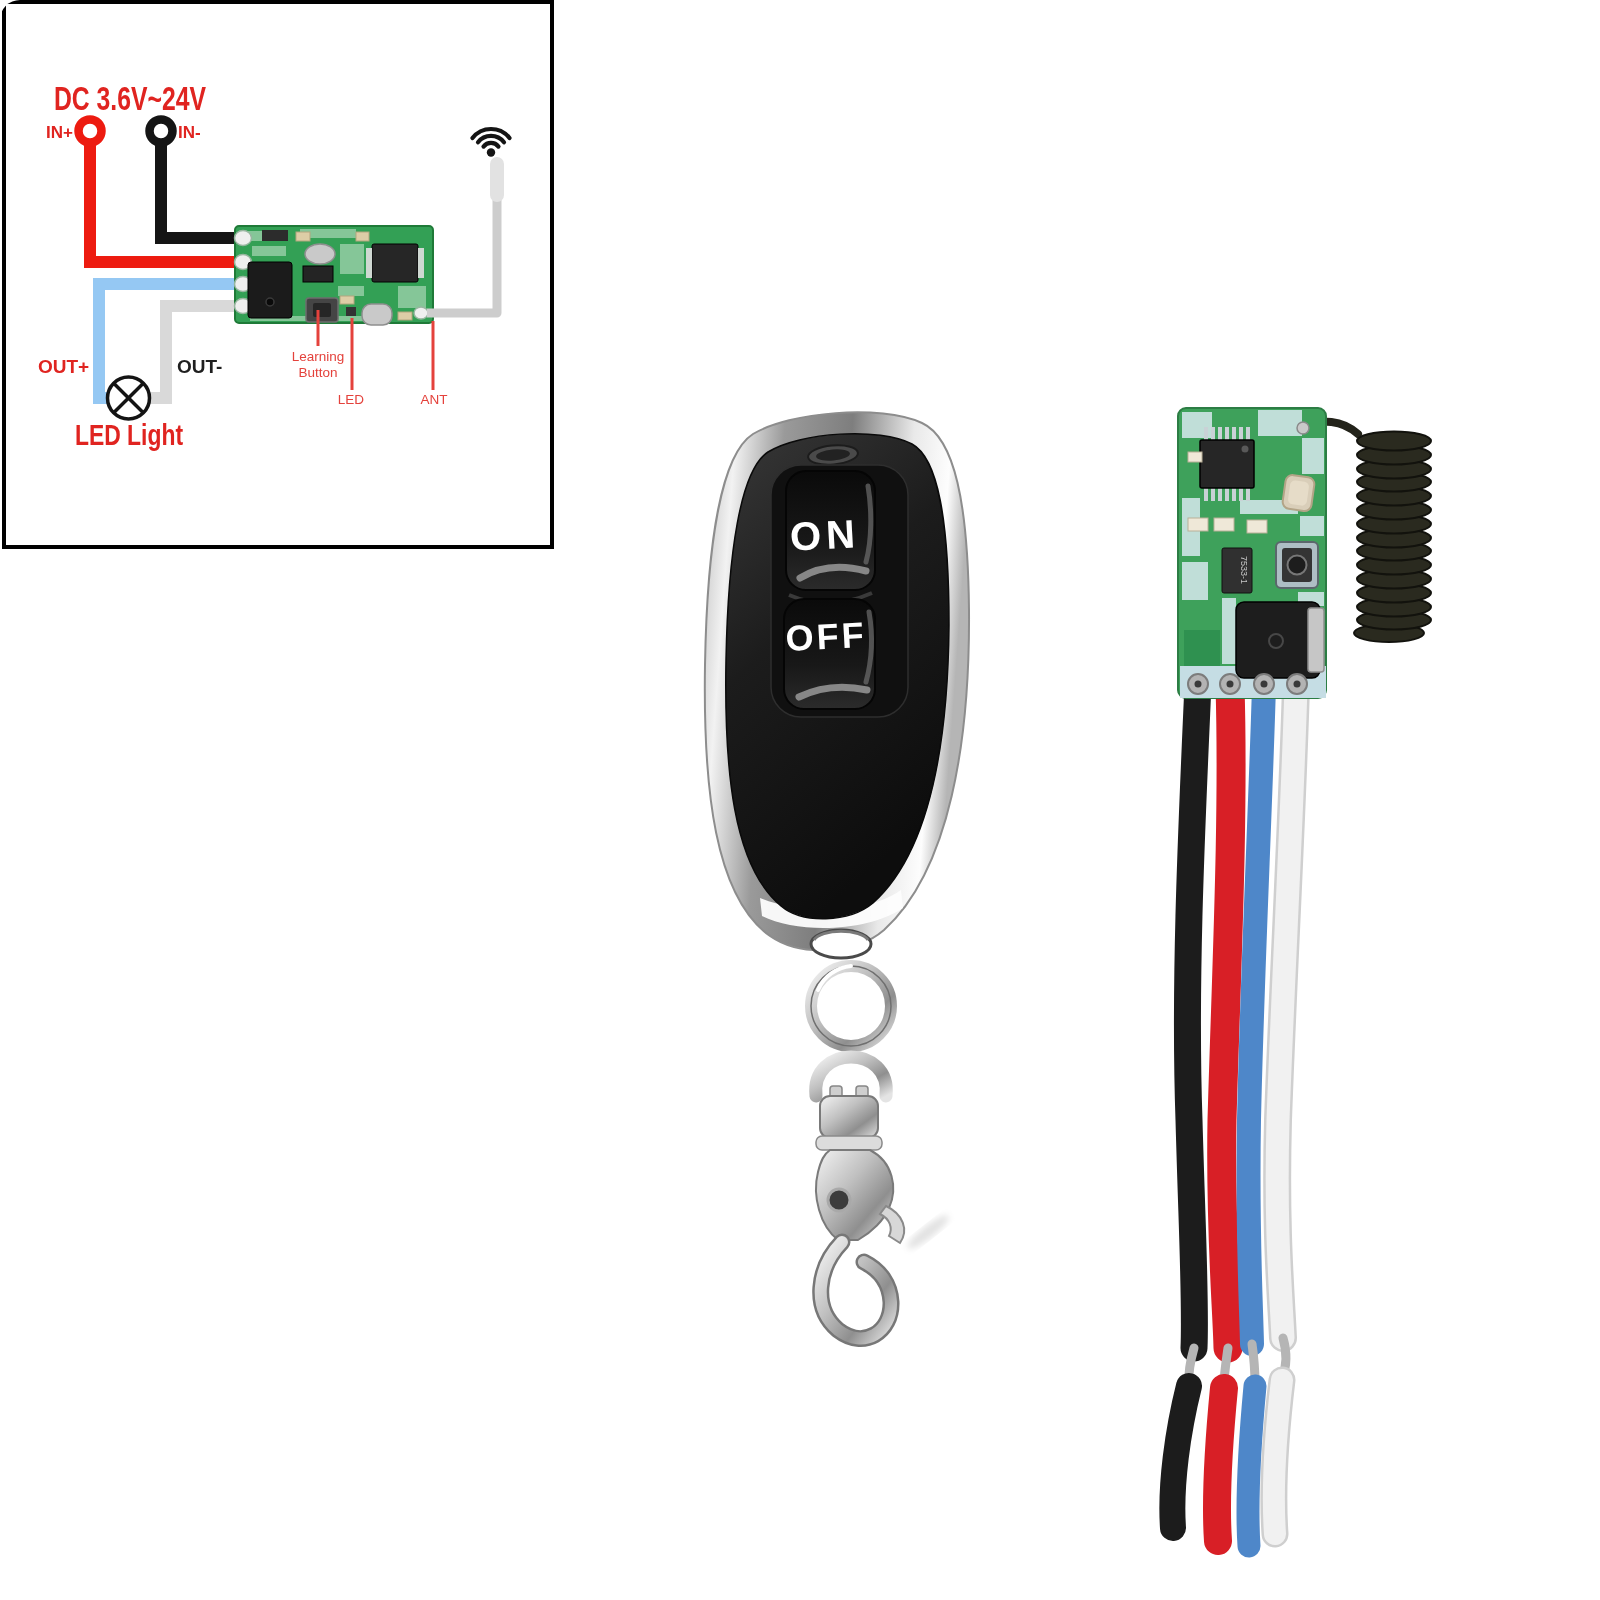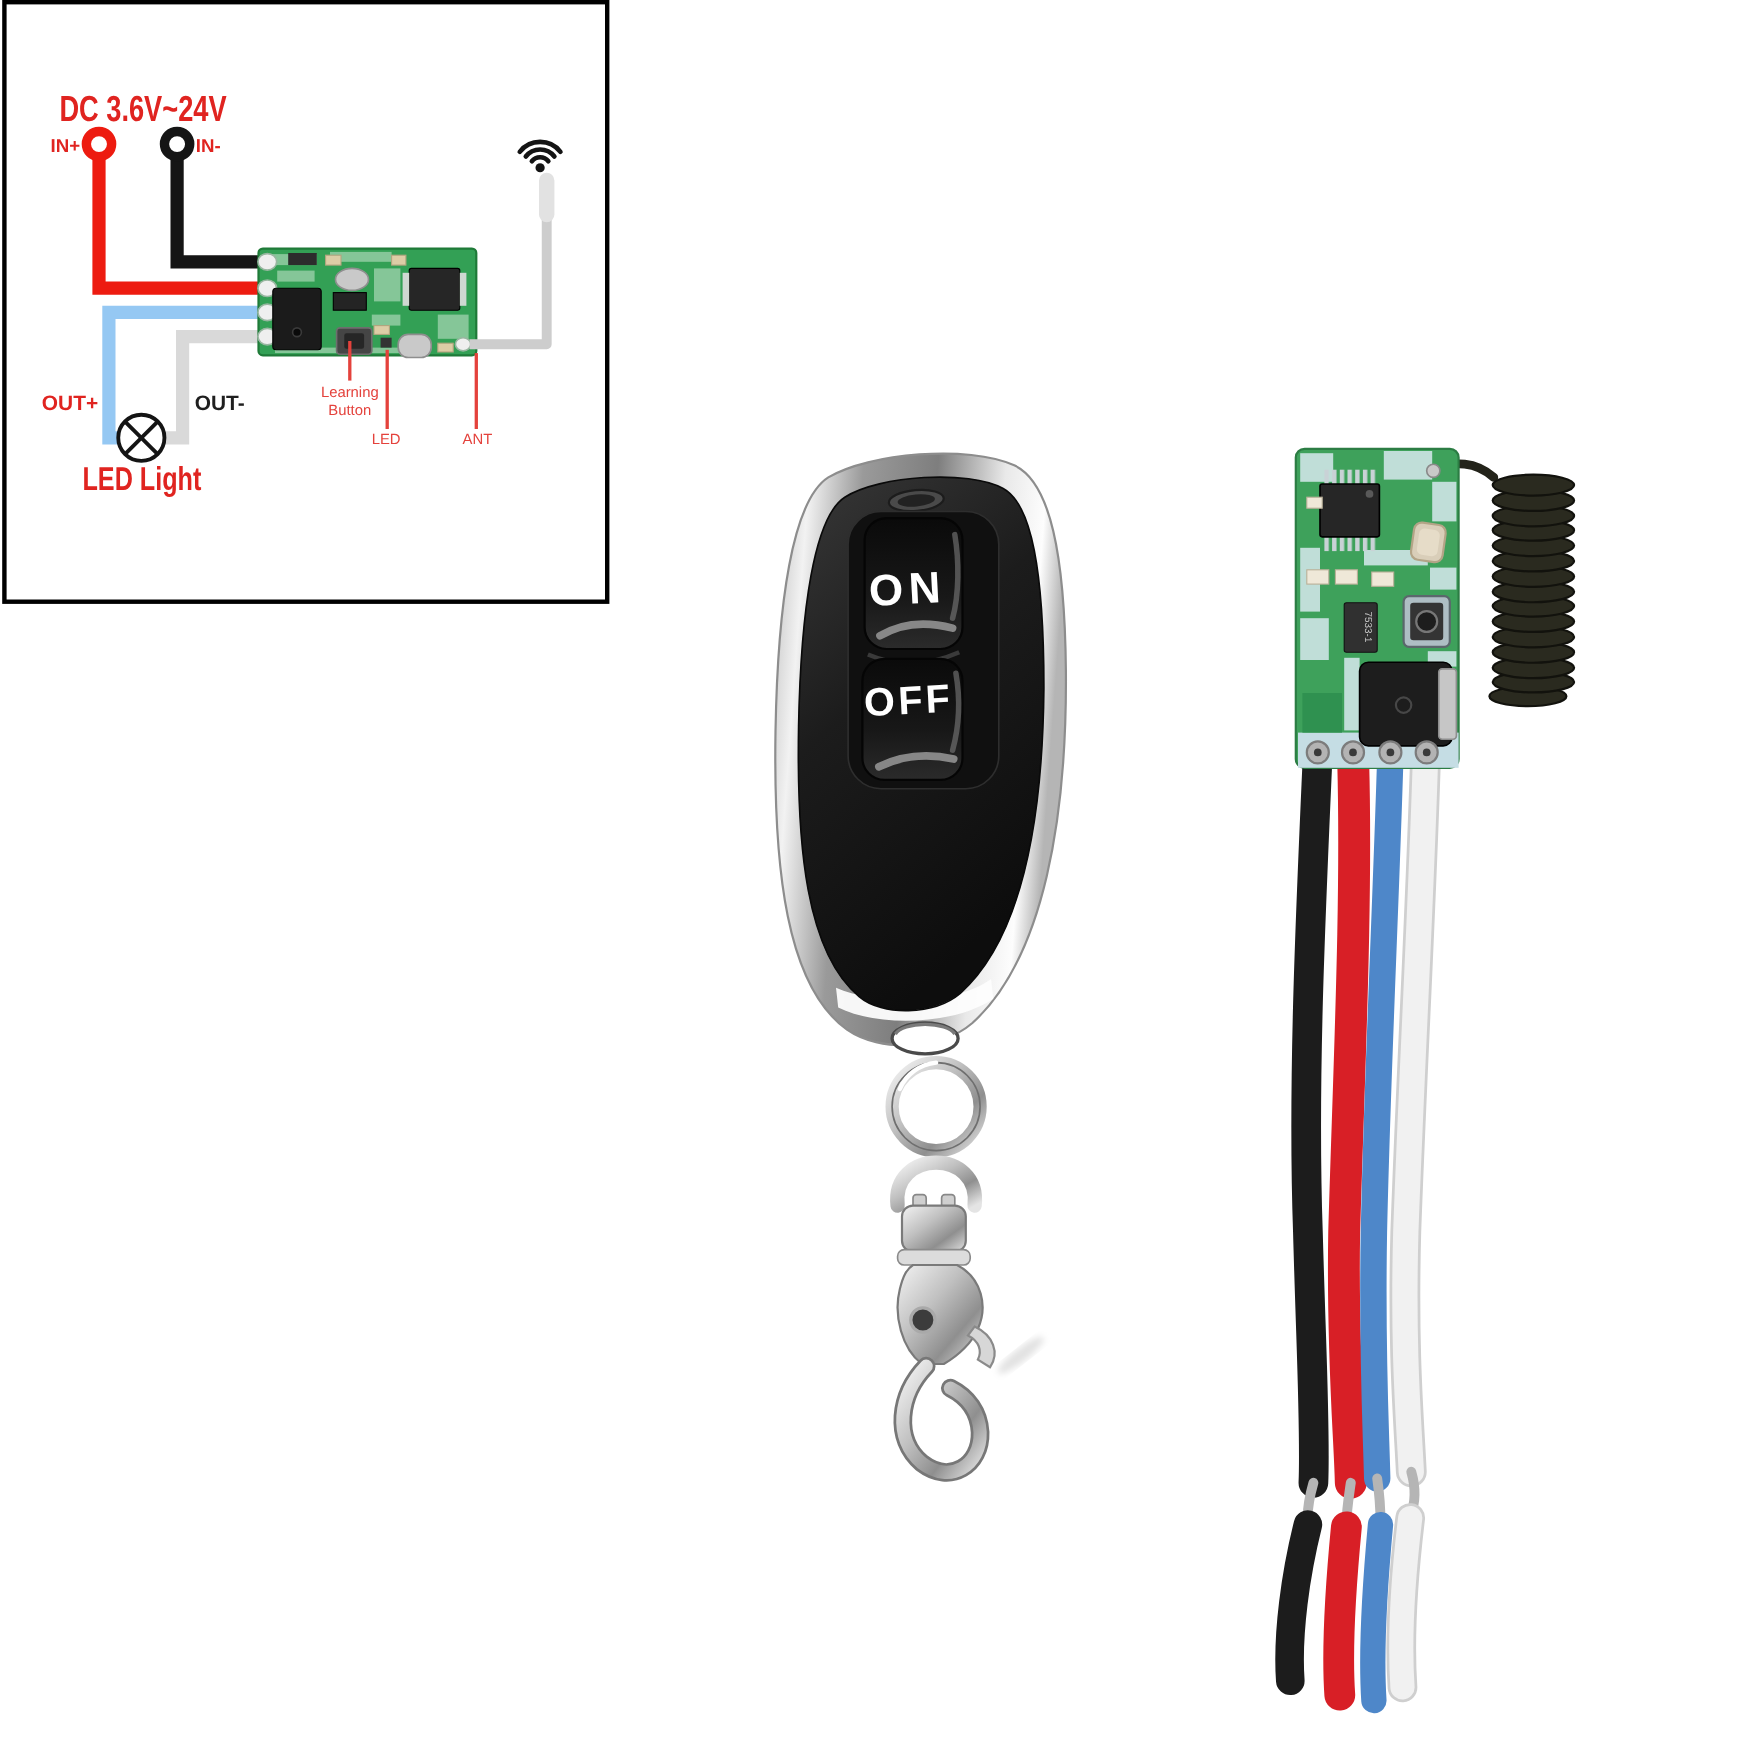--- a/index.html
+++ b/index.html
@@ -1,17 +1,17 @@
 <!DOCTYPE html>
 <html><head>
 <meta charset="utf-8">
 <style>
   html,body{margin:0;padding:0;background:#fff}
   #canvas{position:relative;width:1600px;height:1600px;background:#ffffff;overflow:hidden;
-          font-family:"Liberation Sans", sans-serif;}
+          font-family:"Liberation Sans", sans-serif;border-radius:20px;}
   #canvas svg{position:absolute;display:block}
   text{font-family:"Liberation Sans", sans-serif;}
   .bold{font-weight:bold}
   .mid{text-anchor:middle}
 </style>
 </head>
 <body>
 
 <div id="canvas">
 

